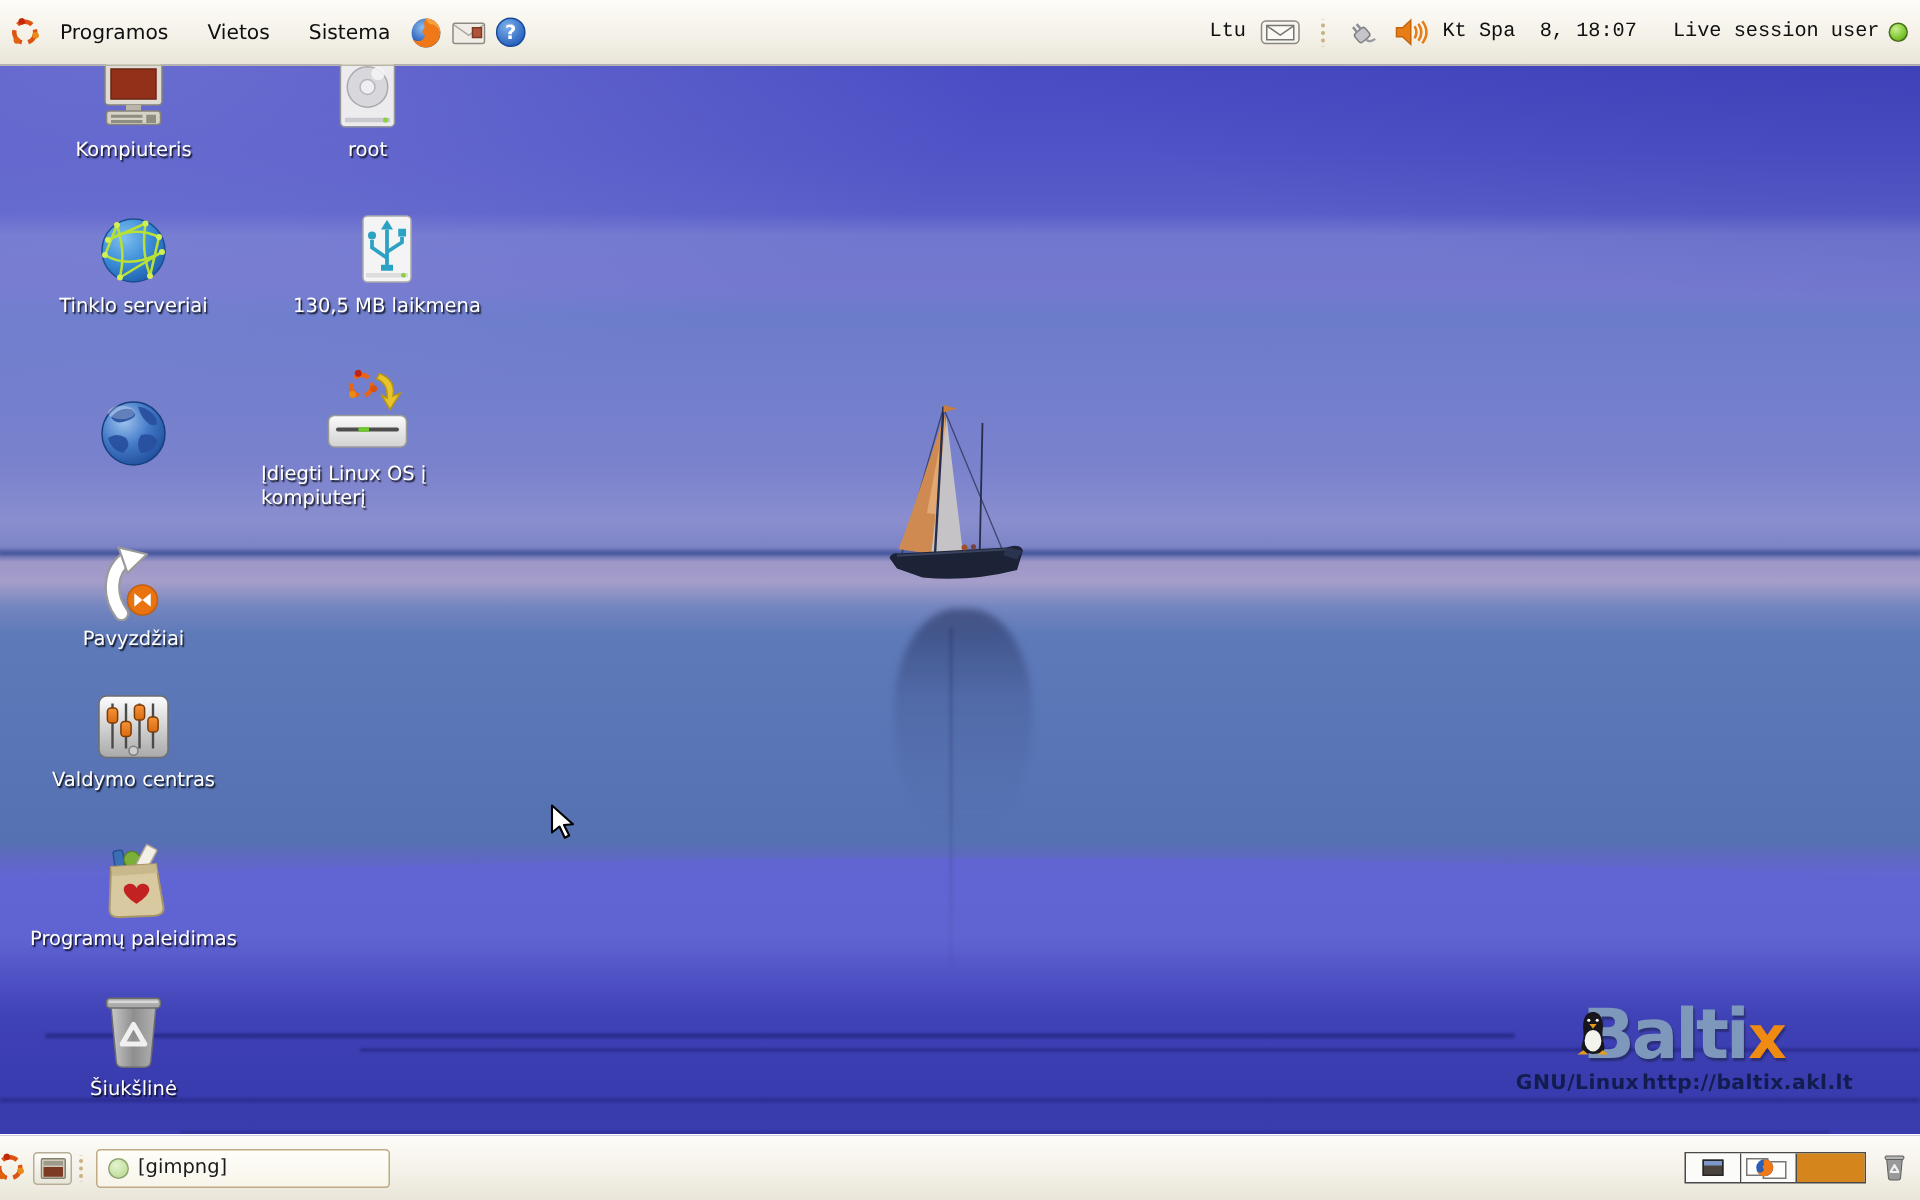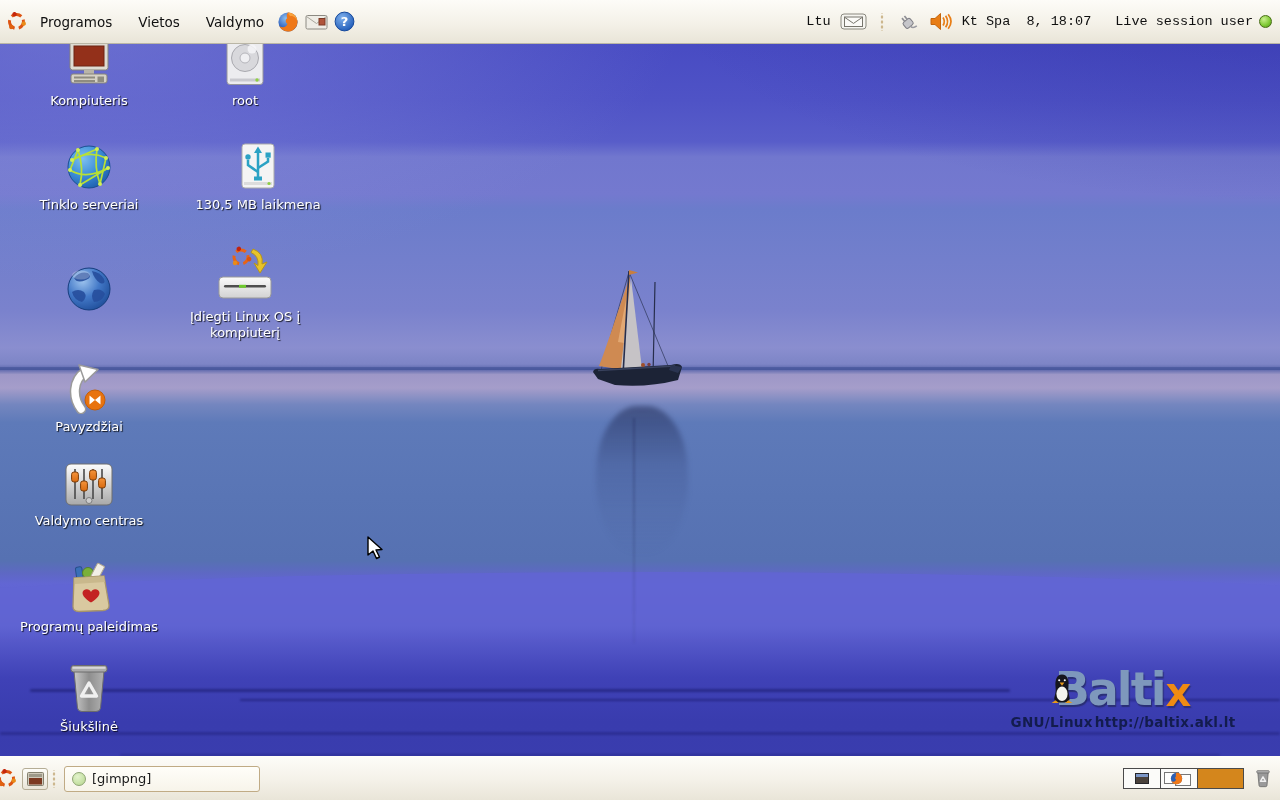--- a/index.html
+++ b/index.html
@@ -61,21 +61,21 @@
   
   .branding { position:absolute; left:998px; top:632px; width:250px; text-align:center; }
   .brand-word { display:flex; align-items:flex-end; justify-content:center; height:54px; position:relative; }
   .brand-word .bw { font-size:46px; font-weight:bold; color:#7e98bc; letter-spacing:-2px; line-height:1; text-shadow:1px 2px 1px rgba(28,34,70,.55); }
   .brand-word .bx { font-size:40px; font-weight:bold; color:#ef8b13; line-height:1; margin-left:1px; text-shadow:1px 2px 1px rgba(28,34,70,.5); }
   .brand-penguin { position:absolute; left:52px; bottom:2px; z-index:2; }
   .brand-line { margin-top:2px; font-size:13.5px; font-weight:bold; color:#131c4e; display:flex; justify-content:center; gap:2px; letter-spacing:.3px; }
 
   
   .dicon { position:absolute; width:152px; display:flex; flex-direction:column; align-items:center; gap:5px; }
-  .dicon .dlabel { max-width:142px; text-align:center; font-size:13px; line-height:16px; color:#ffffff; text-shadow:1px 1px 1px rgba(0,0,0,.85); }
+  .dicon .dlabel { max-width:142px; text-align:left; font-size:13px; line-height:16px; color:#ffffff; text-shadow:1px 1px 1px rgba(0,0,0,.85); }
 
   
   .cursor { position:absolute; left:365px; top:510px; z-index:90; }
 </style>
 </head>
 <body>
 
 <div class="screen">
 
   <div class="panel panel-top">
@@ -89,21 +89,21 @@
         </g>
       </svg>
     </span>
     <div class="menu-item">
         <span>Programos</span>
       </div>
     <div class="menu-item" style="margin-left:6px">
         <span>Vietos</span>
       </div>
     <div class="menu-item" style="margin-left:6px">
-        <span>Valdymo</span>
+        <span>Sistema</span>
       </div>
 
     <span class="panel-icon">
       <svg width="22" height="22" viewBox="0 0 22 22">
         <defs>
             <radialGradient id="fxb" cx="38%" cy="32%" r="75%">
               <stop offset="0" stop-color="#8fc0ee"></stop>
               <stop offset=".6" stop-color="#3a6cc4"></stop>
               <stop offset="1" stop-color="#1d4a9a"></stop>
             </radialGradient>

